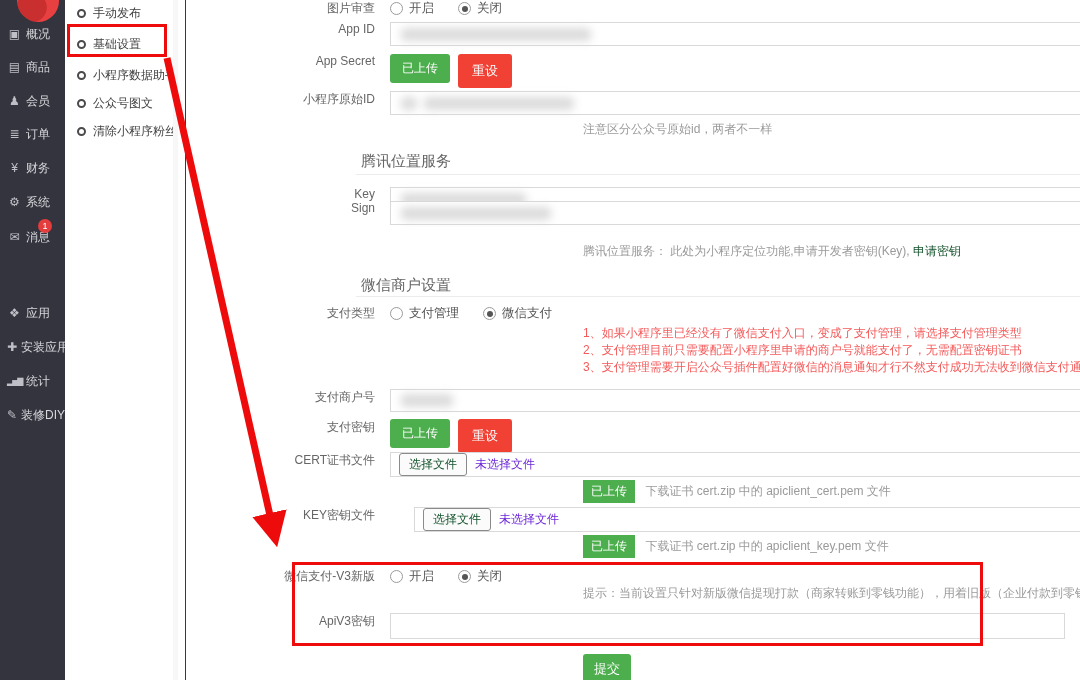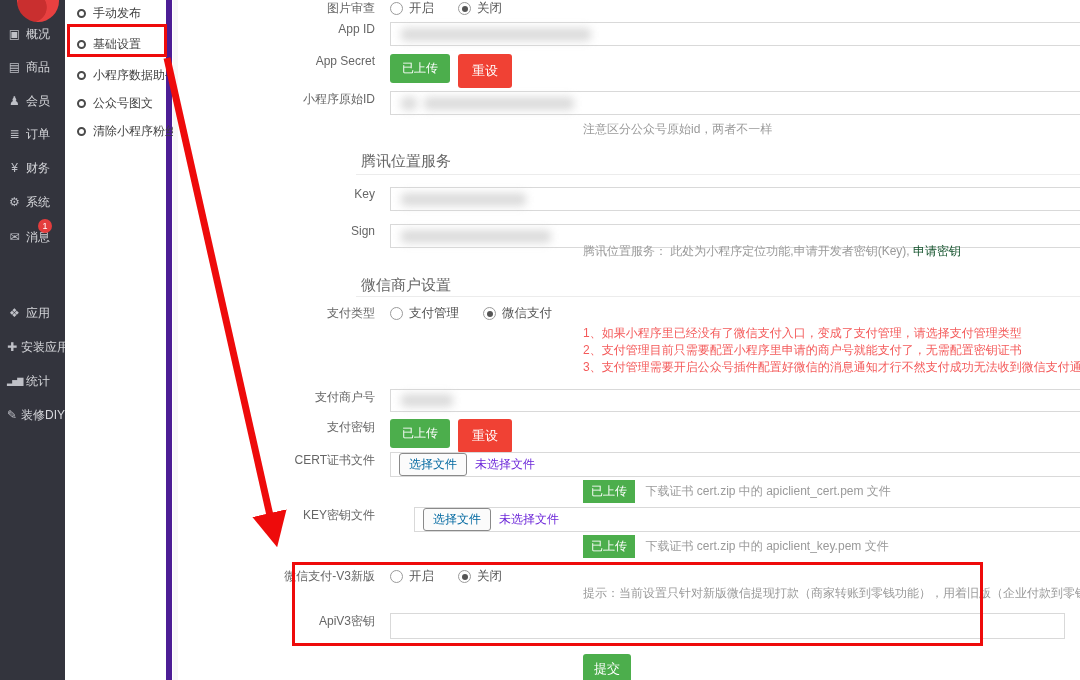--- a/index.html
+++ b/index.html
@@ -11,21 +11,21 @@
   .sidebar { position:absolute; left:0; top:0; width:65px; height:680px; background:#33343d; }
   .logo { position:absolute; left:17px; top:-20px; width:42px; height:42px; border-radius:50%;
           background:radial-gradient(circle at 35% 65%, #c92f2f 0 38%, #e84040 40%); }
   .snav { position:absolute; left:0; width:65px; height:22px; display:flex; align-items:center;
           padding-left:7px; color:#d7d8dc; font-size:12px; cursor:pointer; white-space:nowrap; }
   .snav .ic { width:15px; margin-right:4px; font-size:12px; color:#bfc0c7; text-align:center; }
   .badge { position:absolute; top:-7px; left:38px; min-width:14px; height:14px; border-radius:7px;
            background:#e43d3d; color:#fff; font-size:9px; line-height:14px; text-align:center; padding:0 3px; }
 
   
-  .submenu { position:absolute; left:65px; top:0; width:107px; height:680px; background:#fff; border-right:6px solid #4c1d95; }
+  .submenu { position:absolute; left:65px; top:0; width:121px; height:680px; background:#fff; border-right:1px solid #4c1d95; }
   .gapstrip { position:absolute; left:173px; top:0; width:5px; height:680px; background:#f7f7f7; }
   .mitem { position:absolute; left:0; width:107px; height:20px; display:flex; align-items:center;
            padding-left:12px; font-size:12px; color:#3f3f3f; cursor:pointer; white-space:nowrap; }
   .mitem .dot { width:9px; height:9px; border:2px solid #4a4a4a; border-radius:50%; margin-right:7px; flex:none; }
 
   
   .main { position:absolute; left:178px; top:0; right:0; height:680px; background:#fff; }
   .row { position:absolute; left:178px; right:0; display:flex; align-items:flex-start; }
   .lbl { width:212px; flex:none; text-align:right; padding-right:15px; color:#666; font-size:12px; }
   .inputbox { flex:1; height:24px; border:1px solid #d9d9d9; border-right:none; background:#fff;
@@ -37,21 +37,21 @@
   .radio.sel::after { content:''; position:absolute; left:2.5px; top:2.5px; width:6px; height:6px; border-radius:50%; background:#555; }
   .opt { margin-right:14px; display:flex; align-items:center; gap:6px; cursor:pointer; }
   .btn-green { background:#4cae4c; color:#fff; border:none; font-size:12px; padding:6px 12px; border-radius:3px; cursor:pointer; }
   .btn-red { background:#f04134; color:#fff; border:none; font-size:13px; padding:8px 14px; border-radius:3px; margin-left:8px; cursor:pointer; }
   .note { position:absolute; left:583px; font-size:12px; color:#9a9a9a; white-space:nowrap; }
   .rednote { position:absolute; left:583px; font-size:12px; color:#f45a5a; white-space:nowrap; }
   .link { color:#14532d; text-decoration:none; cursor:pointer; }
   .section { position:absolute; left:361px; font-size:15px; color:#666; }
   .divider { position:absolute; left:356px; right:0; height:0; border-top:1px solid #ececec; }
   .filebox { flex:1; height:25px; border:1px solid #d9d9d9; border-right:none; display:flex; align-items:center; padding-left:8px; }
-  .filebtn { font-size:12px; color:#0369a1; background:#fbfbfb; border:1px solid #8a8a8a; border-radius:3px; padding:2px 9px; cursor:pointer; }
+  .filebtn { font-size:12px; color:#14532d; background:#fbfbfb; border:1px solid #8a8a8a; border-radius:3px; padding:2px 9px; cursor:pointer; }
   .nofile { font-size:12px; color:#6d28d9; margin-left:8px; }
   .tag-green { display:inline-block; background:#4cae4c; color:#fff; font-size:12px; padding:3px 8px; }
   .filenote { color:#9a9a9a; font-size:12px; margin-left:6px; }
   .annobox2 { position:absolute; left:292px; top:562px; width:691px; height:84px; border:3px solid #ee0b0b; pointer-events:none; }
   .annobox1 { position:absolute; left:67px; top:24px; width:100px; height:33px; border:3px solid #ee0b0b; pointer-events:none; }
   .arrow-svg { position:absolute; left:0; top:0; pointer-events:none; }
   .submit { background:#4cae4c; color:#fff; border:none; font-size:13px; padding:6px 11px; border-radius:3px; cursor:pointer; }
 </style>
 </head>
 <body>
@@ -99,21 +99,21 @@
   <div class="section" style="top:152px;">腾讯位置服务</div>
   <div class="divider" style="top:174px;"></div>
 
   <div class="row" style="top:187px;height:24px;">
     <div class="lbl">Key</div>
     <div class="inputbox">
         <span class="blur" style="width:125px;"></span>
       </div>
   </div>
 
-  <div class="row" style="top:224px;height:24px;">
+  <div class="row" style="top:201px;height:24px;">
     <div class="lbl">Sign</div>
     <div class="inputbox">
         <span class="blur" style="width:150px;"></span>
       </div>
   </div>
   <div class="note" style="top:243px;">
     <span>腾讯位置服务： 此处为小程序定位功能,申请开发者密钥(Key),</span>
     <a class="link">申请密钥</a>
   </div>
 

